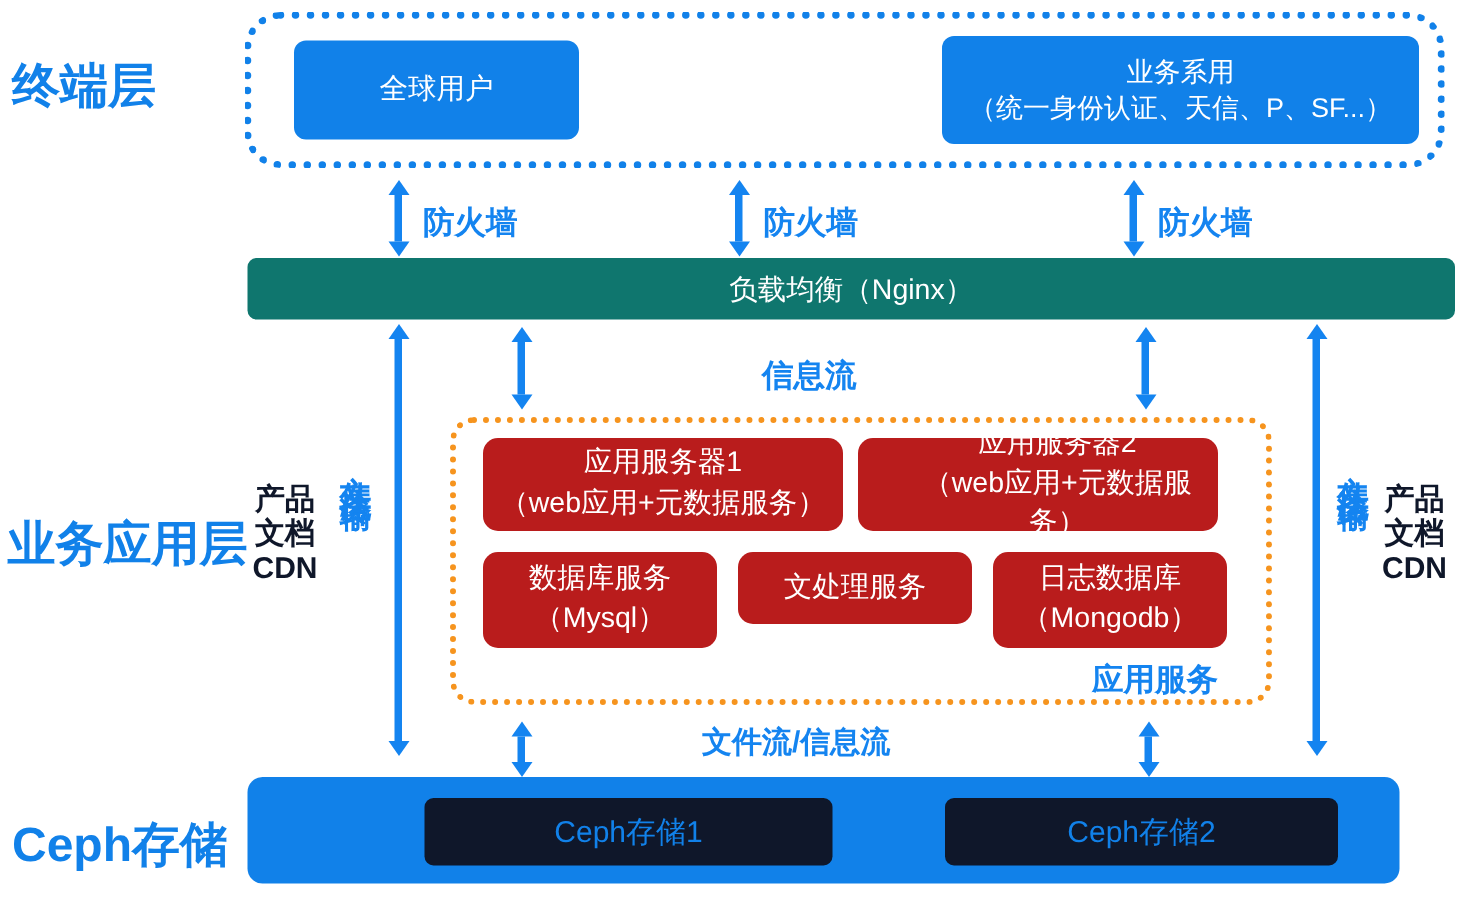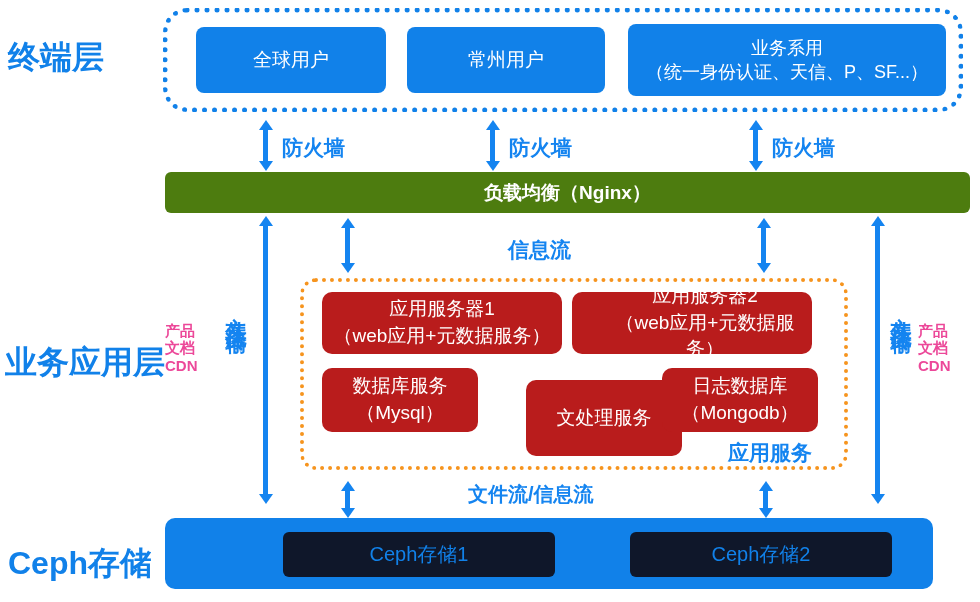--- a/index.html
+++ b/index.html
@@ -20,28 +20,28 @@
     background:#b91c1c;color:#fff;border-radius:10px;
     display:flex;align-items:center;justify-content:center;
     text-align:center;font-size:19px;line-height:1.4;white-space:pre-line;
   }
   .node-white{
     background:#0f172a;color:#1181e9;border-radius:6px;
     display:flex;align-items:center;justify-content:center;
     font-size:20px;font-weight:400;
   }
   .lb-bar{
-    background:#4d7c0f;border-radius:6px;color:#fff;font-size:19px;
-    display:flex;align-items:center;justify-content:center;font-weight:bold;
+    background:#0f766e;border-radius:6px;color:#fff;font-size:19px;
+    display:flex;align-items:center;justify-content:center;
   }
   .ceph-bar{background:#1181e9;border-radius:10px;}
   .flow-label{color:#1484f0;font-weight:700;font-size:21px;white-space:nowrap;}
   .side-orange{
-    color:#ec4899;font-weight:700;font-size:15px;line-height:1.15;
-    text-align:left;white-space:pre-line;
+    color:#0f172a;font-weight:700;font-size:20px;line-height:1.15;
+    text-align:center;white-space:pre-line;
   }
   .side-blue-vert{
     color:#1484f0;font-weight:700;font-size:21px;
     writing-mode:vertical-rl;letter-spacing:4px;
   }
   
   .varrow{position:absolute;width:5px;background:#1484f0;}
   .varrow::before{
     content:"";position:absolute;top:-10px;left:-4.5px;
     border-left:7px solid transparent;border-right:7px solid transparent;
@@ -57,21 +57,20 @@
 <body>
 
 <div class="abs" style="left:0;top:0;width:980px;height:602px;">
 
   <div class="abs layer-title" style="left:8px;top:36px;">终端层</div>
   <div class="abs layer-title" style="left:5px;top:341px;">业务应用层</div>
   <div class="abs layer-title" style="left:8px;top:542px;">Ceph存储</div>
 
   <div class="abs dotted-blue" style="left:163px;top:8px;width:800px;height:104px;"></div>
   <div class="abs node-blue" style="left:196px;top:27px;width:190px;height:66px;">全球用户</div>
-  <div class="abs node-blue" style="left:407px;top:27px;width:198px;height:66px;">常州用户</div>
   <div class="abs node-blue" style="left:628px;top:24px;width:318px;height:72px;font-size:18px;">业务系用
 （统一身份认证、天信、P、SF...）</div>
 
   <div class="varrow" style="left:263px;top:130px;height:31px;"></div>
   <div class="varrow" style="left:490px;top:130px;height:31px;"></div>
   <div class="varrow" style="left:753px;top:130px;height:31px;"></div>
   <div class="abs flow-label" style="left:282px;top:134px;">防火墙</div>
   <div class="abs flow-label" style="left:509px;top:134px;">防火墙</div>
   <div class="abs flow-label" style="left:772px;top:134px;">防火墙</div>
 
@@ -94,21 +93,21 @@
 文档
 CDN</div>
 
   <div class="abs dotted-orange" style="left:300px;top:278px;width:548px;height:192px;"></div>
   <div class="abs node-orange" style="left:322px;top:292px;width:240px;height:62px;">应用服务器1
 （web应用+元数据服务）</div>
   <div class="abs node-orange" style="left:572px;top:292px;width:240px;height:62px;padding-left:26px;">应用服务器2
 （web应用+元数据服务）</div>
   <div class="abs node-orange" style="left:322px;top:368px;width:156px;height:64px;">数据库服务
 （Mysql）</div>
-  <div class="abs node-orange" style="left:492px;top:380px;width:156px;height:76px;margin-left:34px;">文处理服务</div>
+  <div class="abs node-orange" style="left:492px;top:368px;width:156px;height:48px;">文处理服务</div>
   <div class="abs node-orange" style="left:662px;top:368px;width:156px;height:64px;">日志数据库
 （Mongodb）</div>
   <div class="abs flow-label" style="left:728px;top:439px;">应用服务</div>
 
   <div class="abs flow-label" style="left:468px;top:481px;font-size:20px;">文件流/信息流</div>
 
   <div class="varrow" style="left:345px;top:491px;height:17px;"></div>
   <div class="varrow" style="left:763px;top:491px;height:17px;"></div>
 
   <div class="abs ceph-bar" style="left:165px;top:518px;width:768px;height:71px;"></div>

